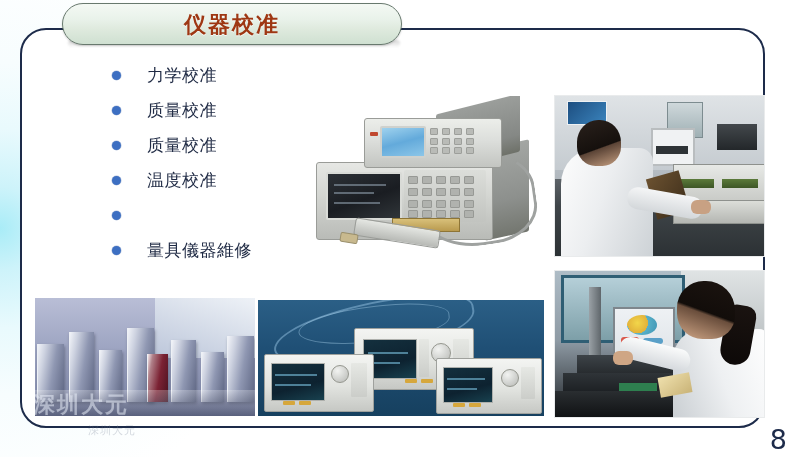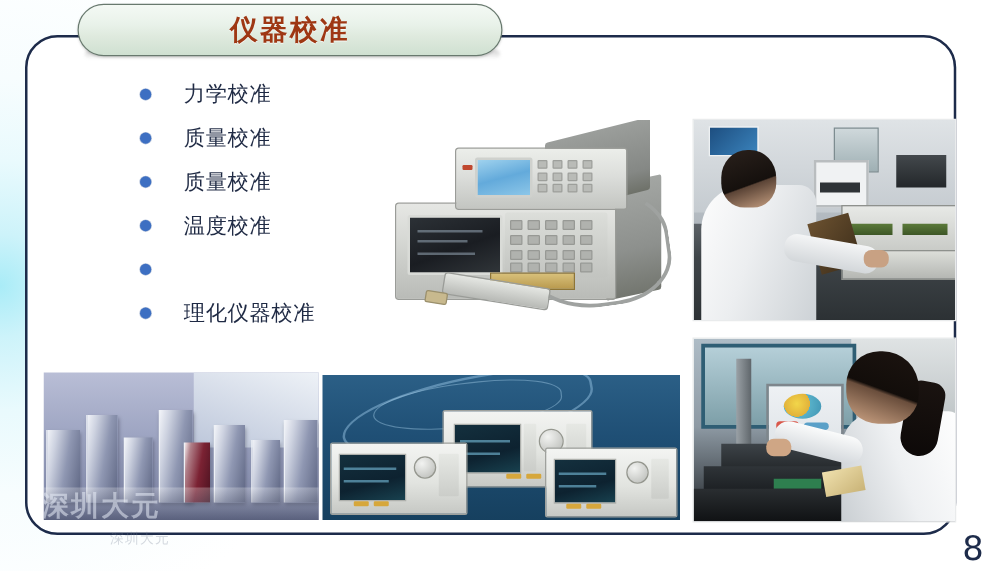--- a/index.html
+++ b/index.html
@@ -502,21 +502,21 @@
     </div>
     <div class="bullet-row">
       <span class="bullet-dot"></span>
       <span class="bullet-label">温度校准</span>
     </div>
     <div class="bullet-row">
       <span class="bullet-dot"></span>
     </div>
     <div class="bullet-row">
       <span class="bullet-dot"></span>
-      <span class="bullet-label">理化仪器校准</span>
+      <span class="bullet-label">量具儀器維修</span>
     </div>
   </div>
 
   <div class="photo" id="photo-instruments">
     <div class="base-side"></div>
     <div class="top-side"></div>
     <div class="base-unit"></div>
     <div class="base-screen">
       <i style="left:6px; top:10px; width:52px;"></i>
       <i style="left:6px; top:18px; width:40px;"></i>

